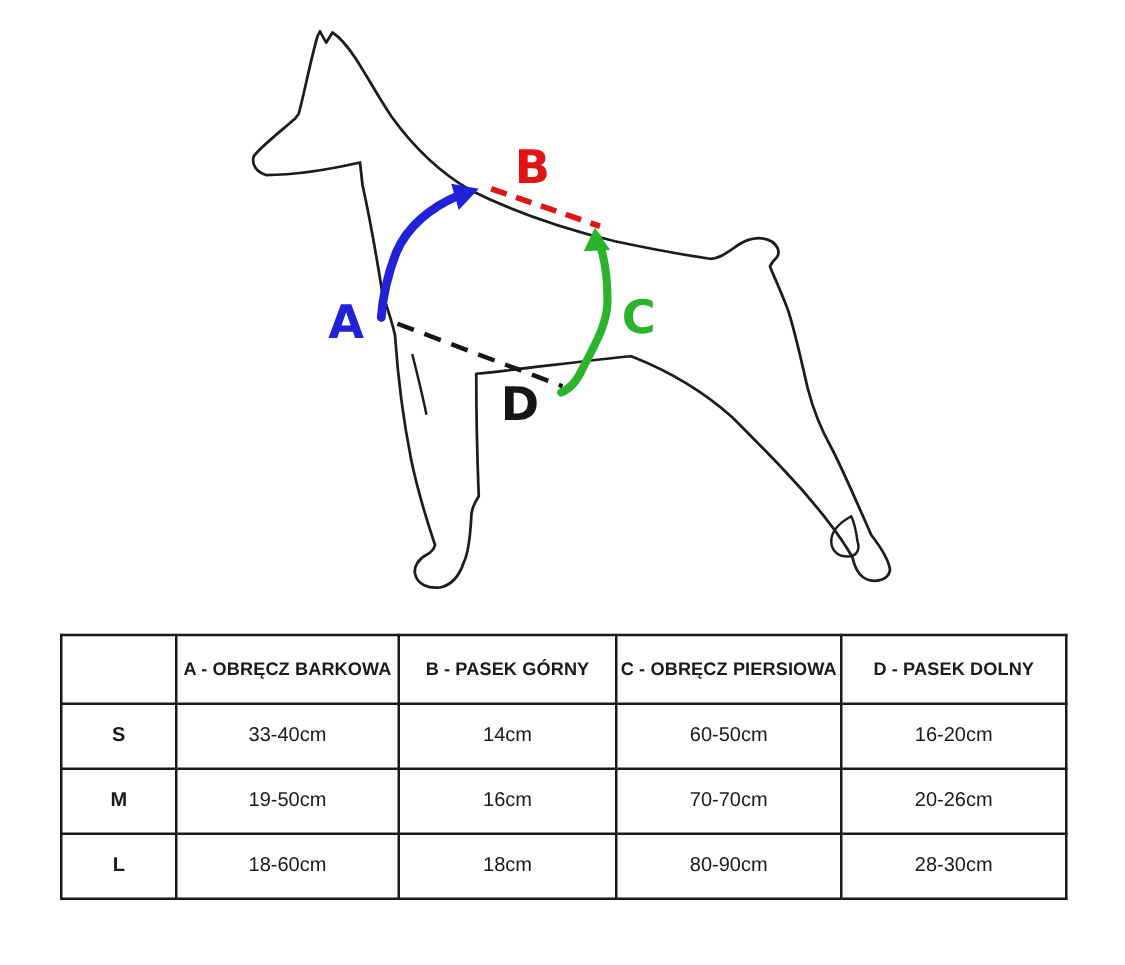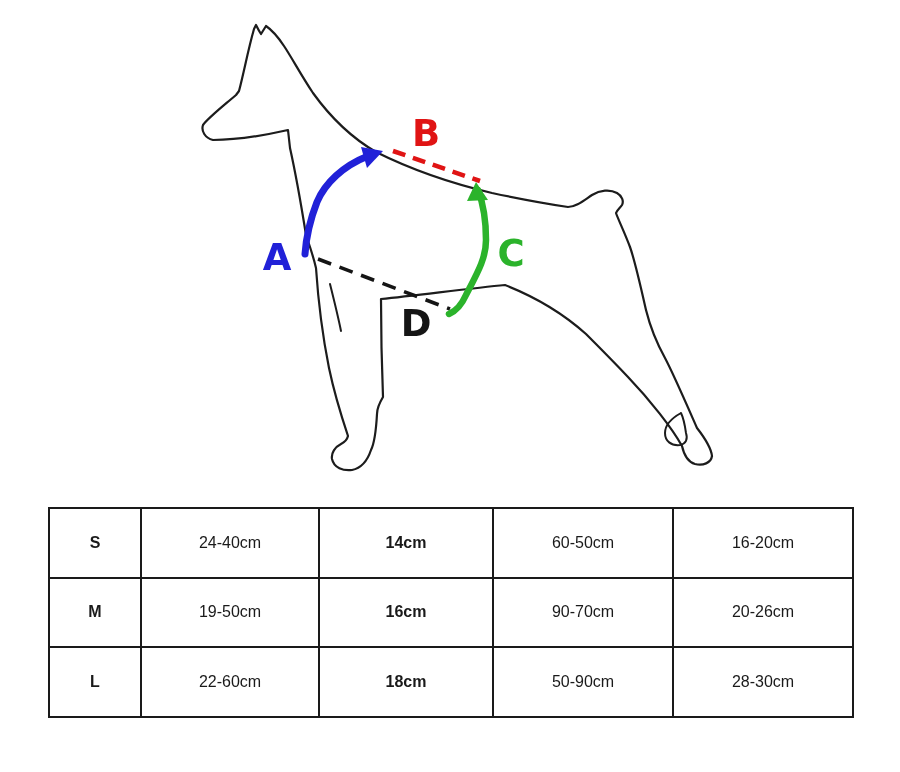--- a/index.html
+++ b/index.html
@@ -13,21 +13,21 @@
   table.size-table{position:absolute;left:48px;top:507px;width:804px;height:211px;
     border-collapse:collapse;table-layout:fixed;background:#fff;}
   table.size-table td,table.size-table th{border:2px solid #1a1a1a;text-align:center;vertical-align:middle;
     font-size:16px;color:#1a1a1a;padding:0;}
   table.size-table th{font-size:14.5px;font-weight:bold;letter-spacing:.1px;}
   .th-a{color:#2323b8;}
   .th-b{color:#e01414;}
   .th-c{color:#2eb52e;}
   .th-d{color:#111111;}
   .size-cell{font-weight:bold;font-size:20px;}
-  .col-b-cell{font-weight:bold;}
+  .col-b-cell{font-weight:normal;}
 </style>
 </head>
 <body>
 
 <div class="canvas">
 
   <svg class="diagram-svg" width="900" height="500" viewBox="0 0 900 500">
 
     <path class="dog-line" d="
       M 203 125
@@ -95,36 +95,43 @@
 
   <table class="size-table">
     <colgroup>
       <col style="width:92px">
         <col style="width:178px">
         <col style="width:174px">
       <col style="width:180px">
         <col style="width:180px">
     </colgroup>
     <tbody>
+      <tr style="height:55px;">
+        <th></th>
+        <th class="th-a">A - OBRĘCZ BARKOWA</th>
+        <th class="th-b">B - PASEK GÓRNY</th>
+        <th class="th-c">C - OBRĘCZ PIERSIOWA</th>
+        <th class="th-d">D - PASEK DOLNY</th>
+      </tr>
       <tr style="height:52px;">
         <td class="size-cell">S</td>
-        <td>24-40cm</td>
+        <td>33-40cm</td>
         <td class="col-b-cell">14cm</td>
         <td>60-50cm</td>
         <td>16-20cm</td>
       </tr>
       <tr style="height:52px;">
         <td class="size-cell">M</td>
         <td>19-50cm</td>
         <td class="col-b-cell">16cm</td>
-        <td>90-70cm</td>
+        <td>70-70cm</td>
         <td>20-26cm</td>
       </tr>
       <tr style="height:52px;">
         <td class="size-cell">L</td>
-        <td>22-60cm</td>
+        <td>18-60cm</td>
         <td class="col-b-cell">18cm</td>
-        <td>50-90cm</td>
+        <td>80-90cm</td>
         <td>28-30cm</td>
       </tr>
     </tbody>
   </table>
 </div>
 
 </body></html>

